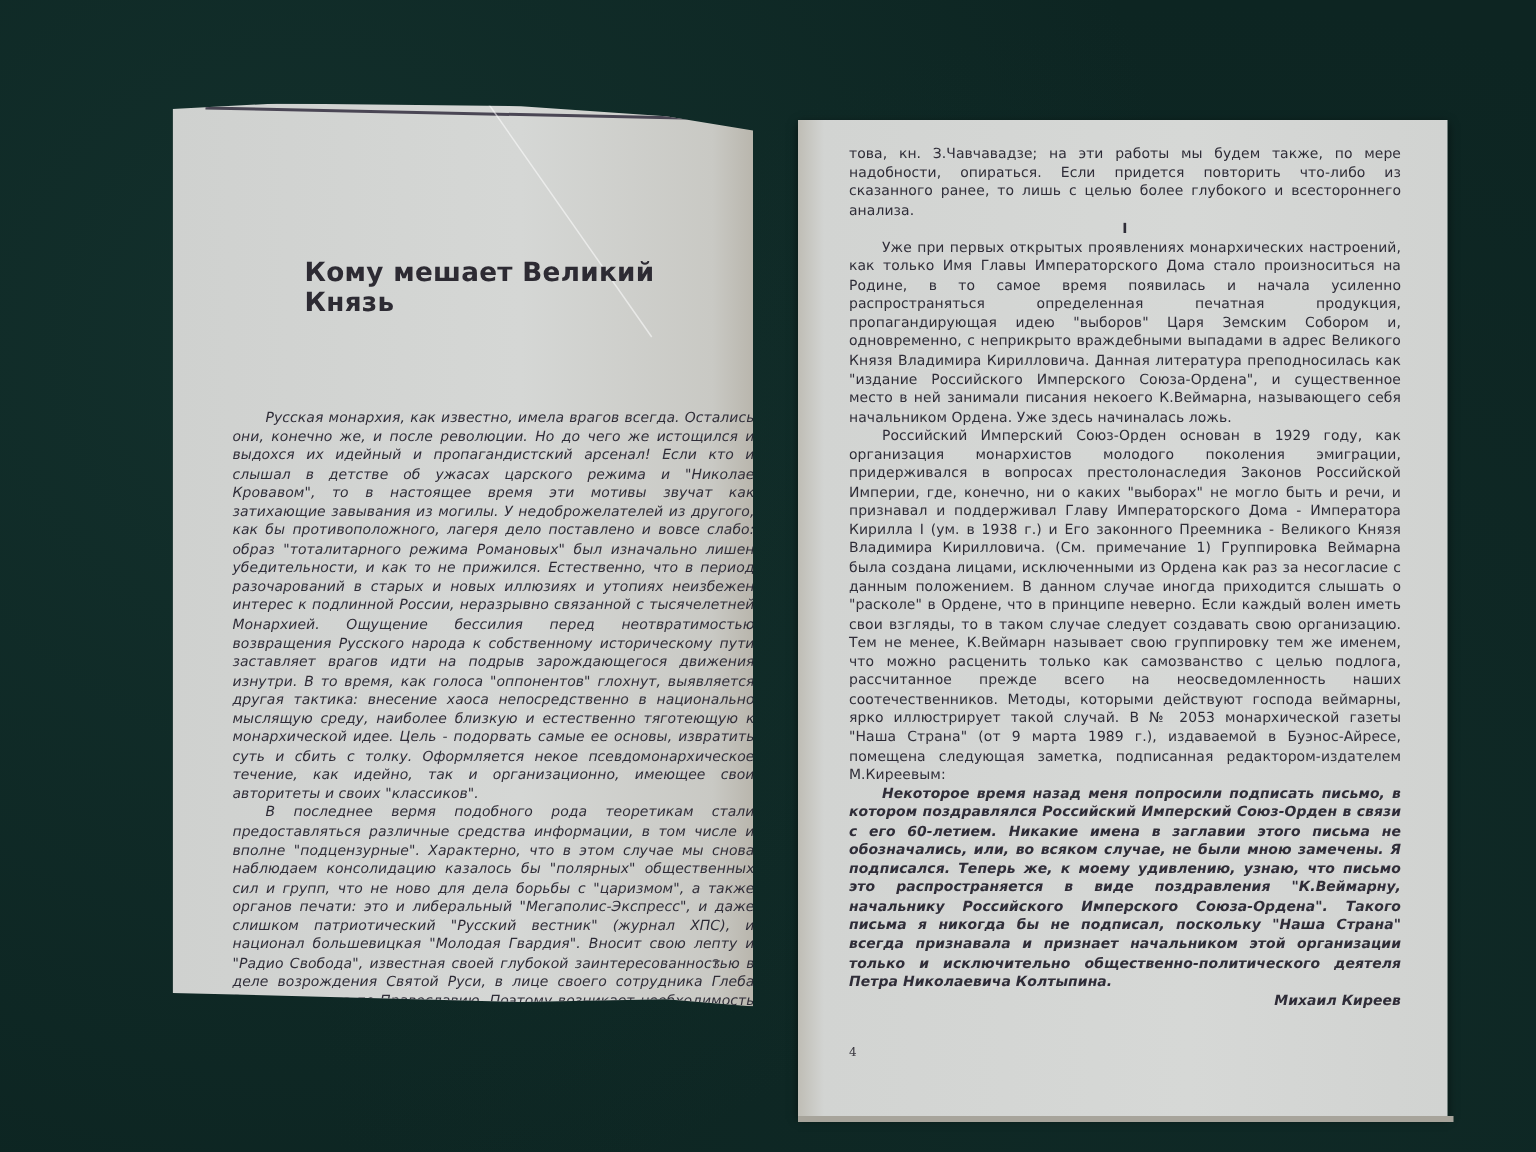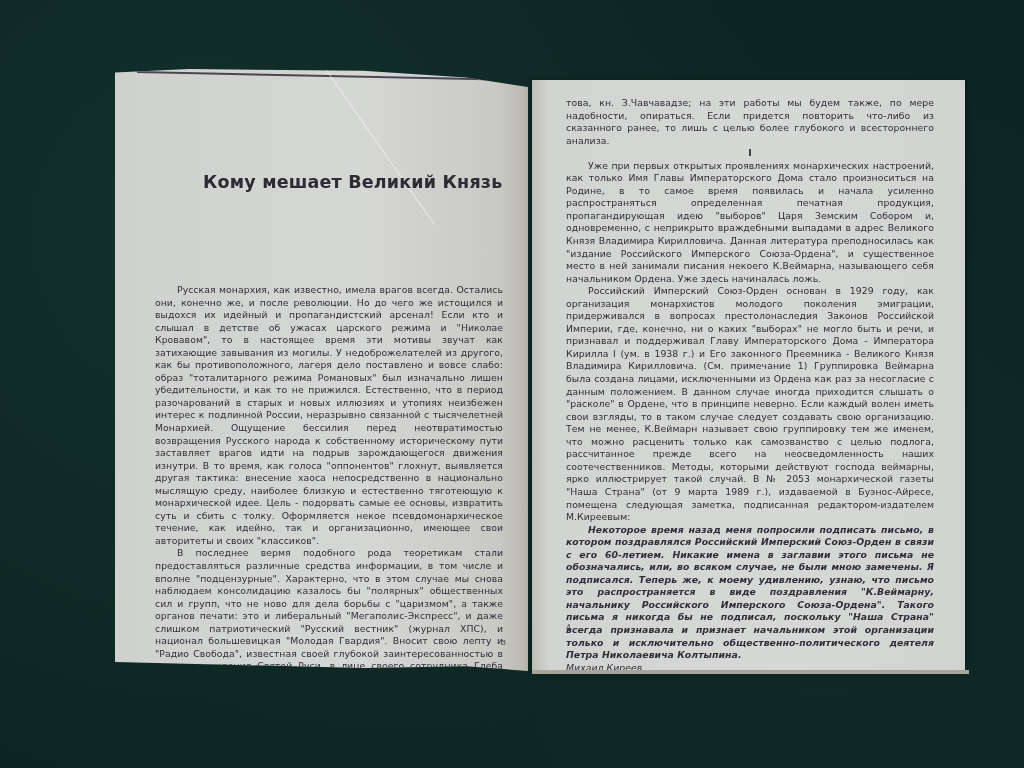--- a/index.html
+++ b/index.html
@@ -9,26 +9,27 @@
     background-image:
       radial-gradient(circle at 20% 30%, rgba(30,70,64,0.35) 0, transparent 60%),
       radial-gradient(circle at 80% 80%, rgba(20,50,46,0.35) 0, transparent 60%);
     font-family: "DejaVu Sans", sans-serif;
   }
   .page {
     position: absolute; background: #d3d5d3; color: #2b2a33;
     box-shadow: 0 2px 6px rgba(0,0,0,0.55);
   }
   .page-left {
-    left: 115px; top: 69px; width: 413px; height: 602px;
+    left: 115px; top: 69px; width: 370px; height: 602px;
     background: linear-gradient(90deg, #cfd1cf 0%, #d5d7d5 60%, #c9c9c4 93%, #b9b6ad 100%);
     clip-path: polygon(0 0.6%, 18% 0, 60% 0.3%, 85% 1.4%, 100% 3%, 100% 100%, 85% 99.2%, 60% 99.5%, 0 98.5%);
+    padding-left: 17px;
   }
   .page-right {
-    left: 532px; top: 80px; width: 433px; height: 590px;
+    left: 532px; top: 80px; width: 433px; height: 664px;
     background: linear-gradient(90deg, #bfbdb5 0%, #d2d4d2 4%, #d6d8d6 60%, #d1d3d1 100%);
   }
   .page-right::after {
     content: ""; position: absolute; left: 0; right: -4px; bottom: -4px; height: 4px;
     background: #a7a49b;
   }
   .top-mark {
     position: absolute; left: 22px; top: 2px; width: 380px; height: 2px;
     background: #4a4654; transform: rotate(1.2deg); transform-origin: left;
   }
@@ -38,28 +39,28 @@
   }
   .title {
     position: absolute; left: 88px; top: 103px;
     font-family: "DejaVu Sans", sans-serif; font-weight: bold; font-size: 17.5px;
     letter-spacing: 0.2px; color: #2d2b33;
   }
   .body-text {
     position: absolute; font-size: 9.3px; line-height: 12.55px; text-align: justify;
     color: #2f2d38; letter-spacing: 0.05px;
   }
-  .left-text { left: 40px; top: 215px; width: 348px; }
+  .left-text { left: 40px; top: 204px; width: 348px; font-style: italic; }
   .right-text { left: 34px; top: 17px; width: 368px; }
   .body-text p { margin: 0; text-indent: 22px; }
   .body-text p.noindent { text-indent: 0; }
   .section-num { text-align: center; font-weight: bold; margin: 12px 0 10px 0; text-indent: 0 !important; }
   .note-title { text-align: center; font-style: italic; font-weight: bold; margin-top: 9px; text-indent: 0 !important; }
   .note { font-style: italic; font-weight: bold; }
-  .signature { text-align: left; font-style: italic; margin-top: 4px; text-indent: 0 !important; }
+  .signature { text-align: right; font-style: italic; margin-top: 4px; text-indent: 0 !important; font-weight: bold; }
   .page-num { position: absolute; font-size: 8px; color: #3a3840; font-family: "DejaVu Serif", serif; }
   .pn-left { right: 22px; bottom: 24px; }
   .pn-right { left: 34px; bottom: 38px; }
 </style>
 </head>
 <body>
 
 <div class="page page-left">
   <div class="top-mark"></div>
   <div class="crease"></div>

